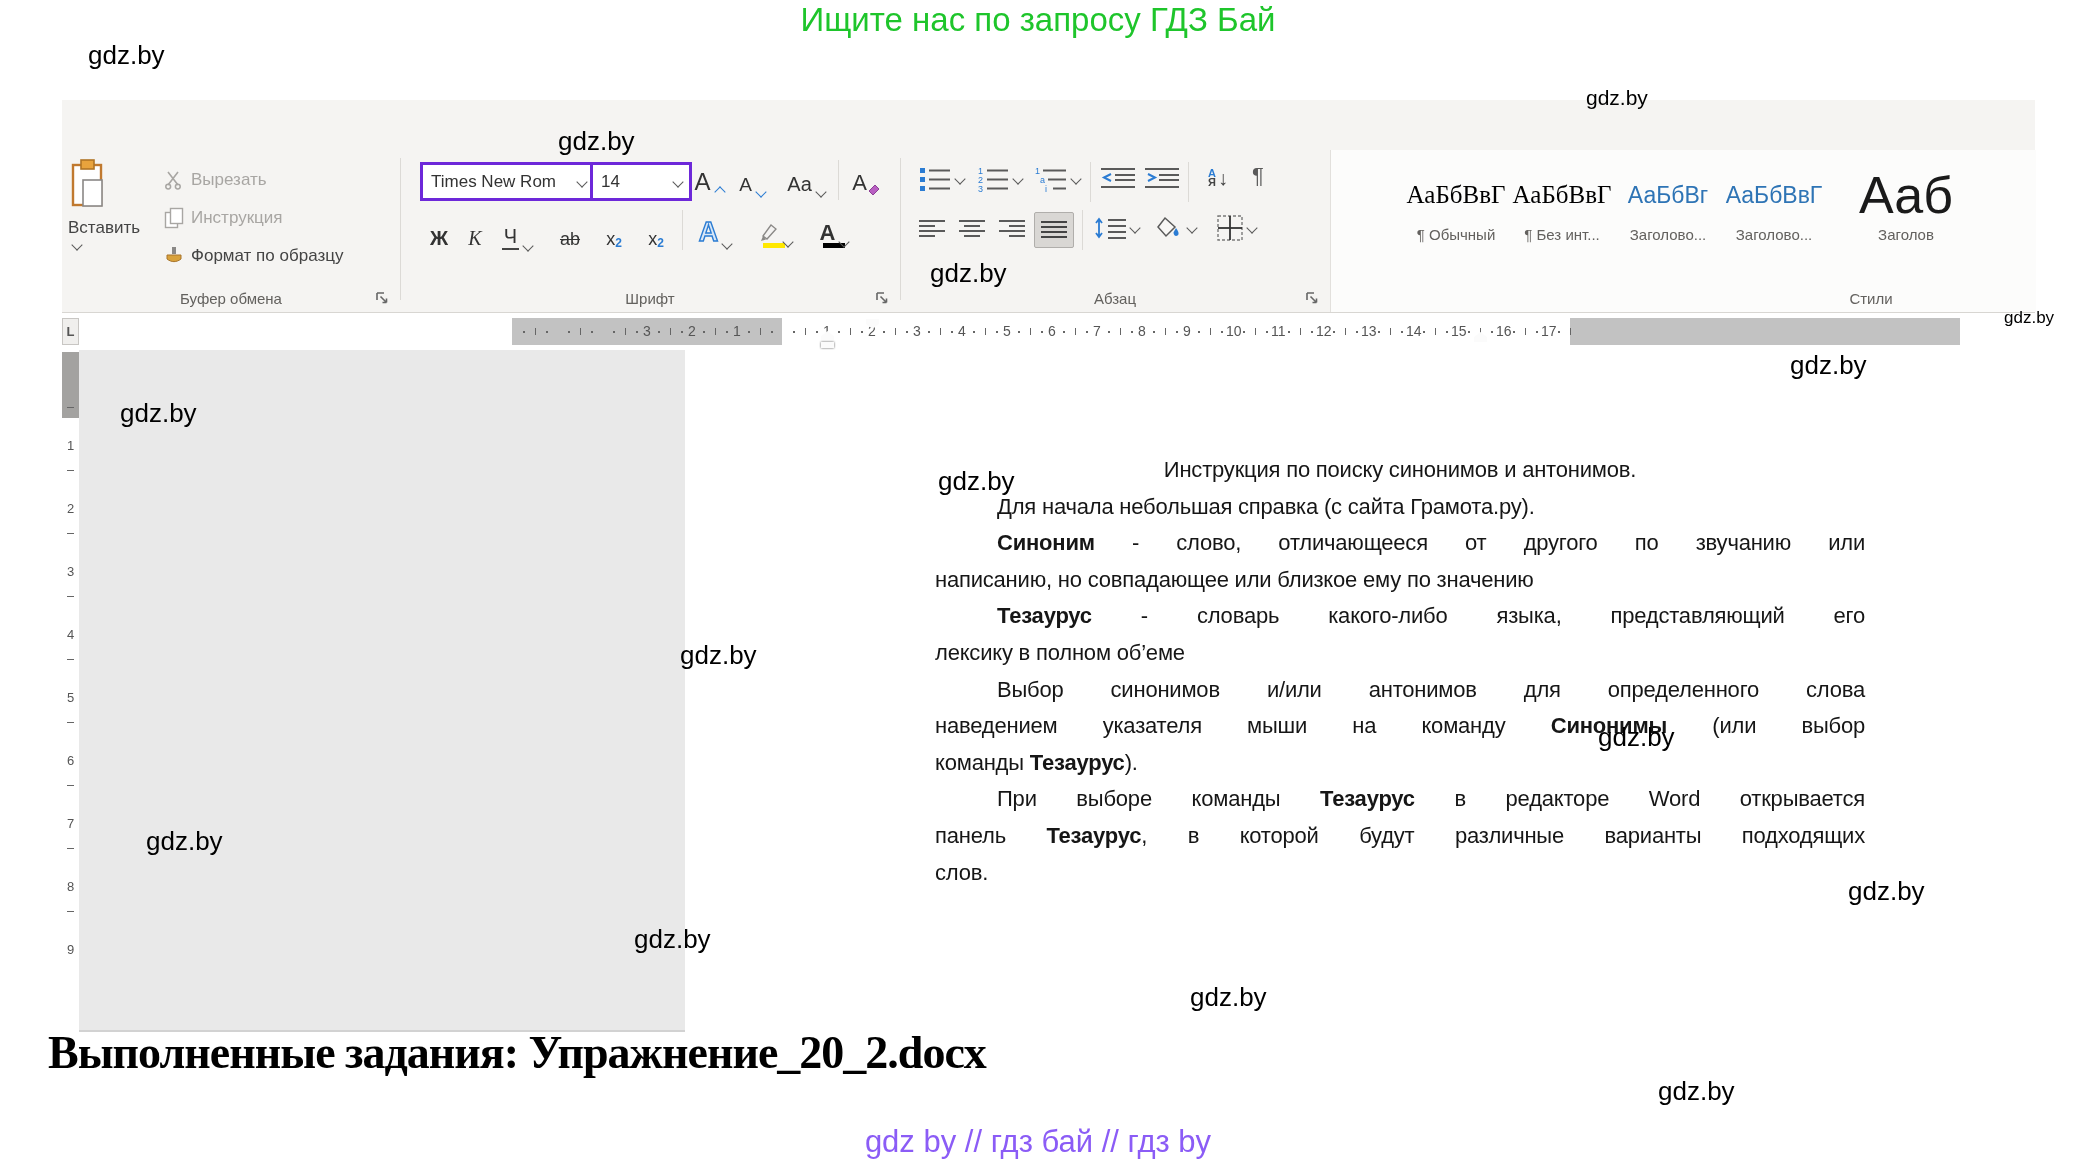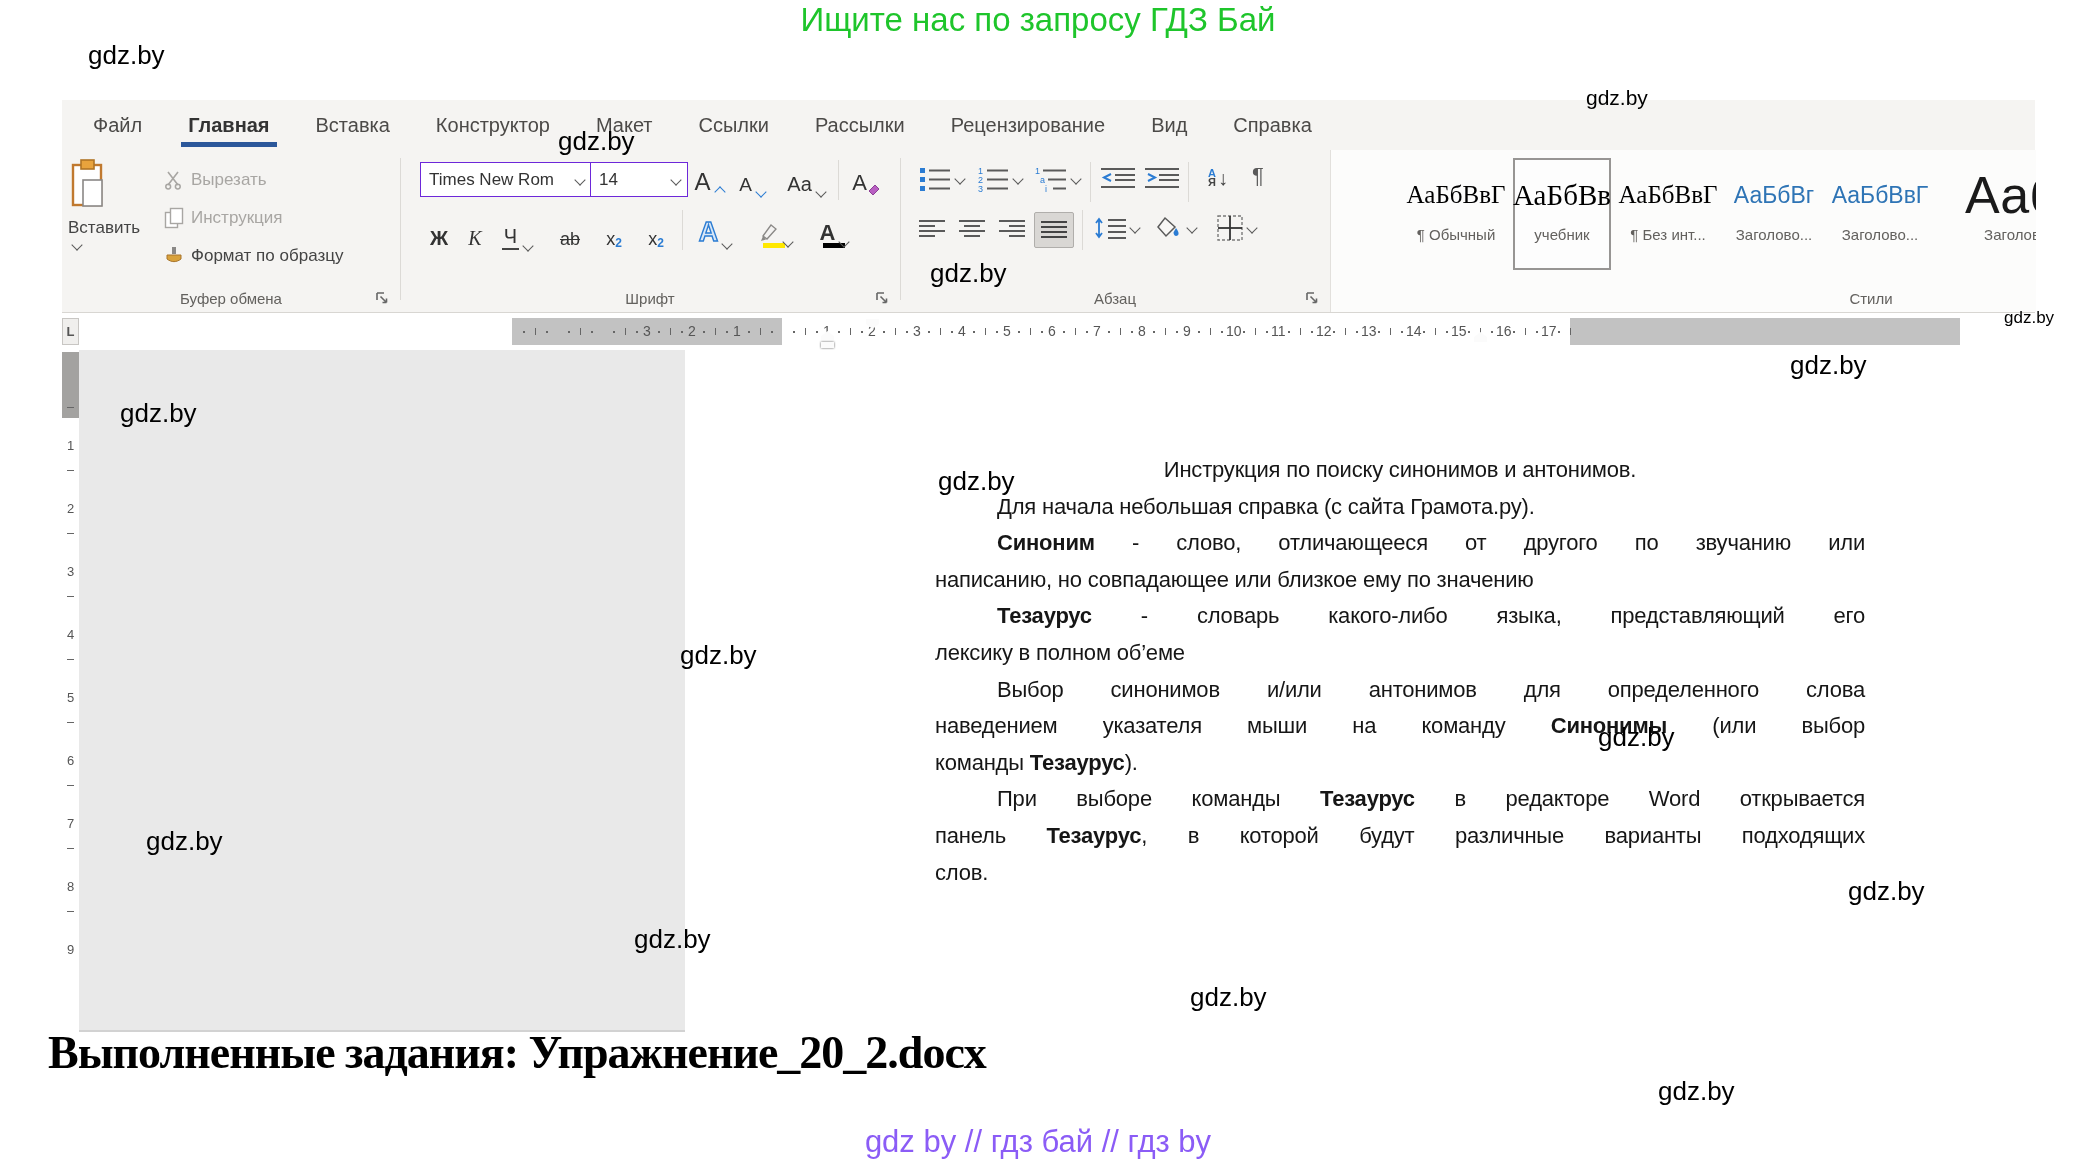--- a/index.html
+++ b/index.html
@@ -25,21 +25,21 @@
   .btn{position:absolute;display:flex;align-items:center;justify-content:center;border-radius:2px}
   .chev{display:inline-block;width:7px;height:7px;border-right:1.6px solid #5a5a5a;border-bottom:1.6px solid #5a5a5a;
         transform:rotate(45deg);margin-left:5px;vertical-align:3px}
   .vline{position:absolute;width:1px;background:#dcdad6;top:4px;height:40px}
   
   .paste-btn{position:absolute;left:6px;top:8px;width:92px;height:130px;text-align:left}
   .paste-lbl{font-size:17px;color:#444;margin-top:4px}
   .clip-item{position:absolute;left:102px;height:32px;display:flex;align-items:center;gap:7px;font-size:17px;white-space:nowrap}
   .clip-item.disabled{color:#a8a6a3}
   
-  .combo{position:absolute;height:33px;background:#fff;border:1px solid #6d28d9;display:flex;align-items:center;
+  .combo{position:absolute;height:33px;background:#fff;border:3px solid #6d28d9;display:flex;align-items:center;
          font-size:17px;color:#333;padding-left:8px}
   .combo .chev{margin-left:auto;margin-right:7px}
   .glyphbtn{position:absolute;height:38px;display:flex;align-items:flex-end;justify-content:center;
             font-size:20px;color:#333;padding-bottom:2px}
   .colorbar{position:absolute;left:50%;transform:translateX(-50%);bottom:0;width:22px;height:5px}
   .k-italic{font-family:"Liberation Serif",serif;font-style:italic}
   .sup2,.sub2{font-size:12px;color:#2b7cd3;font-weight:bold}
   .sup2{vertical-align:8px}.sub2{vertical-align:-4px}
   .fx{-webkit-text-stroke:1.4px #2b7cd3;color:#d9e7f7;font-weight:bold;font-size:27px}
   
@@ -97,32 +97,20 @@
 <div class="wm" style="left:938px;top:466px">gdz.by</div>
 <div class="wm" style="left:680px;top:640px">gdz.by</div>
 <div class="wm" style="left:1598px;top:722px">gdz.by</div>
 <div class="wm" style="left:146px;top:826px">gdz.by</div>
 <div class="wm" style="left:1848px;top:876px">gdz.by</div>
 <div class="wm" style="left:634px;top:924px">gdz.by</div>
 <div class="wm" style="left:1190px;top:982px">gdz.by</div>
 <div class="wm" style="left:1658px;top:1076px">gdz.by</div>
 
 <div id="ribbon">
-  <div id="ribbon-tabs">
-      <div class="rtab">Файл</div>
-      <div class="rtab active">Главная</div>
-      <div class="rtab">Вставка</div>
-      <div class="rtab">Конструктор</div>
-      <div class="rtab">Макет</div>
-      <div class="rtab">Ссылки</div>
-      <div class="rtab">Рассылки</div>
-      <div class="rtab">Рецензирование</div>
-      <div class="rtab">Вид</div>
-      <div class="rtab">Справка</div>
-    </div>
 
   <div class="group" id="g-clip" style="left:0;width:338px">
     <div class="paste-btn">
       <svg width="40" height="52" viewBox="0 0 40 52">
         <rect x="5" y="7" width="28" height="40" fill="#fff" stroke="#c0792f" stroke-width="2.4"></rect>
         <rect x="13" y="2" width="13" height="9" fill="#e8a33d" stroke="#b07425" stroke-width="1.6"></rect>
         <rect x="15" y="22" width="19" height="26" fill="#fff" stroke="#8a8886" stroke-width="1.6"></rect>
       </svg>
       <div class="paste-lbl">Вставить</div>
       <i class="chev"></i>
@@ -361,24 +349,20 @@
       <path d="M2 2 h7 M2 2 v7" stroke="#666" stroke-width="1.6" fill="none"></path>
       <path d="M5.5 5.5 l6 6 M11.5 11.5 v-4 M11.5 11.5 h-4" stroke="#666" stroke-width="1.6" fill="none"></path>
     </svg>
   </div>
 
   <div id="styles-bg">
     <div id="style-cards">
         <div class="scard k-normal">
           <div class="ssample">АаБбВвГ</div>
           <div class="slabel">¶ Обычный</div>
-        </div>
-        <div class="scard sel k-normal">
-          <div class="ssample">АаБбВв</div>
-          <div class="slabel">учебник</div>
         </div>
         <div class="scard k-normal">
           <div class="ssample">АаБбВвГ</div>
           <div class="slabel">¶ Без инт...</div>
         </div>
         <div class="scard k-heading">
           <div class="ssample">АаБбВг</div>
           <div class="slabel">Заголово...</div>
         </div>
         <div class="scard k-heading">

